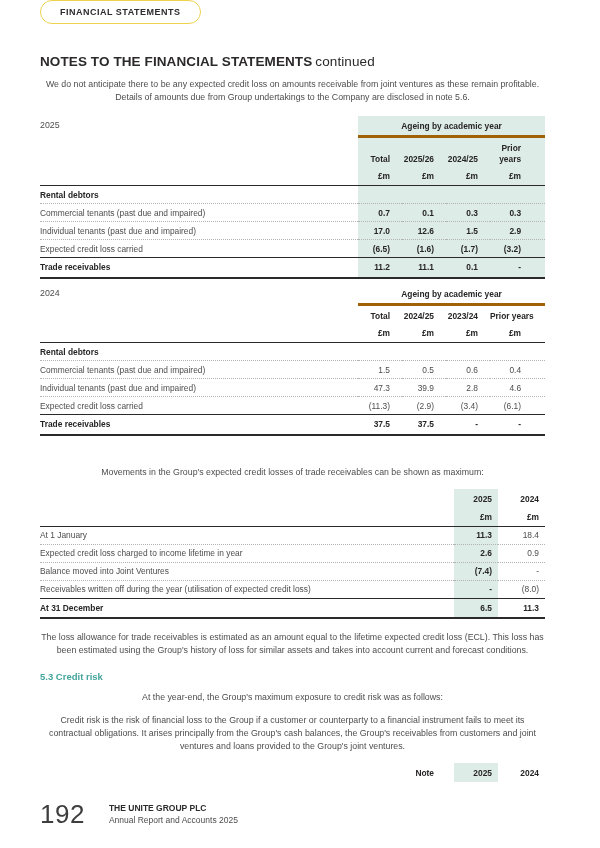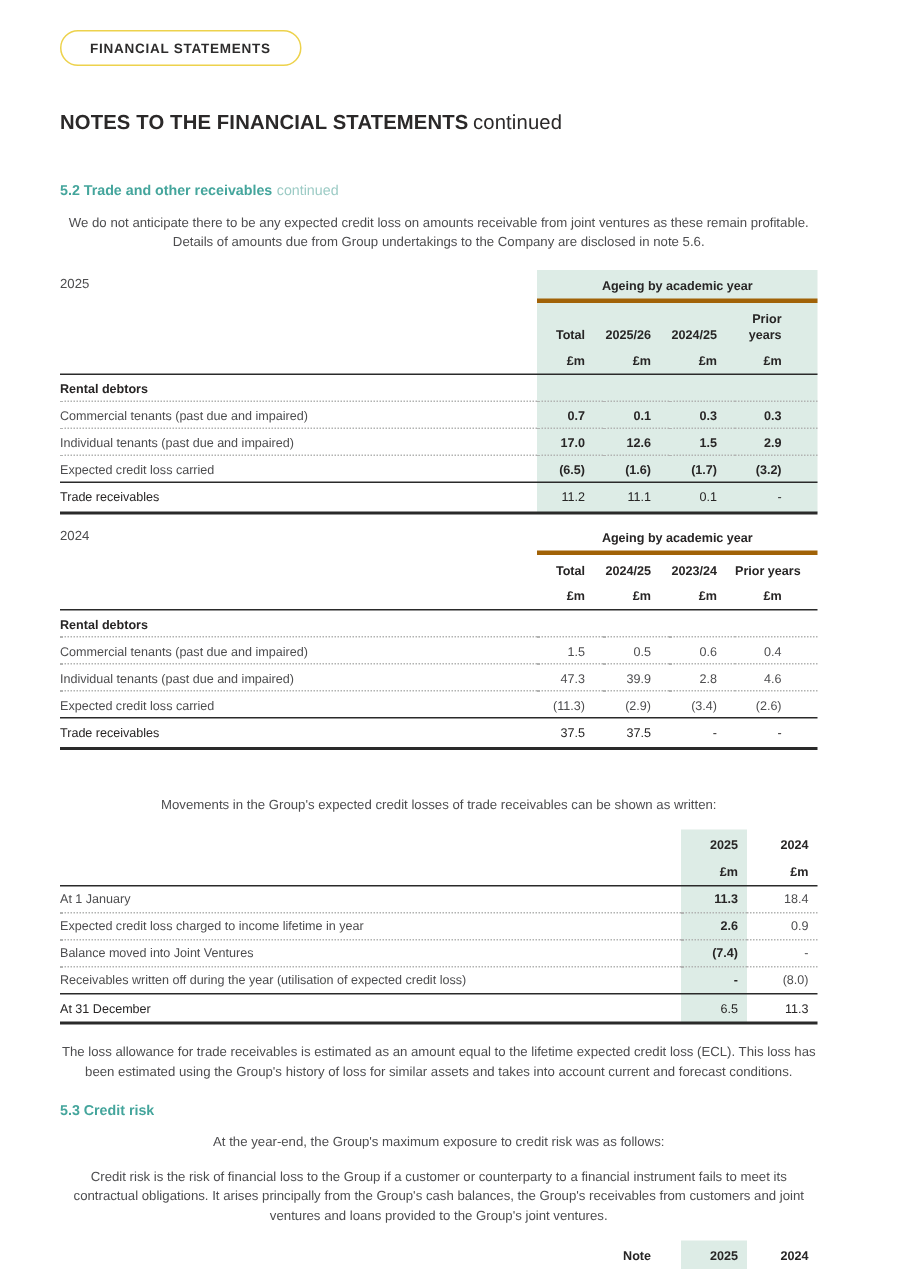--- a/index.html
+++ b/index.html
@@ -5,21 +5,21 @@
   * { box-sizing: border-box; }
   html,body { margin:0; padding:0; background:#ffffff; }
   .page {
     position:relative; width:600px; height:848px; background:#ffffff;
     font-family:"Liberation Sans", sans-serif; color:#4d4d4f; overflow:hidden;
   }
   .content { position:absolute; left:40px; top:0; width:505px; }
 
   
   .tag {
-    display:inline-block; margin-top:20px; padding:6px 19px;
+    display:inline-block; padding:6px 19px;
     border:1.5px solid #edd24c; border-radius:14px;
     font-size:9px; font-weight:700; letter-spacing:.5px; color:#2d2c2c;
   }
 
   
   .title { margin-top:30px; font-size:13.5px; font-weight:700; color:#2b2929; letter-spacing:.1px; }
   .title .light { font-weight:400; margin-left:3px; }
   .sec-h { margin-top:33px; font-size:9.5px; font-weight:700; color:#44a59c; }
   .sec-h .cont { font-weight:400; color:#9ccbc5; margin-left:3px; }
   .sec-h.tight { margin-top:14px; }
@@ -36,21 +36,21 @@
   .pr24 { padding-right:24px; }
   .pr20 { padding-right:20px; }
   .pr6  { padding-right:6px; }
   .nowrap { white-space:nowrap; }
 
   .year-lbl { text-align:left; vertical-align:top; font-size:8.8px; padding-top:4px; color:#4d4d4f; }
   .group-th { font-weight:700; color:#272525; text-align:center; border-bottom:3px solid #a16207; padding:5px 0 4px; }
   .cols th { font-weight:700; color:#272525; padding-top:5px; line-height:1.25; }
   .unit-row th, .unit-row td { border-bottom:1.5px solid #2a2a2a; padding-bottom:4px; font-weight:700; color:#272525; }
   tr.dot > td, tr.dot > th { border-bottom:1px dotted #b2b3b2; }
-  tr.total > td { border-top:1px solid #2a2a2a; border-bottom:2px solid #2a2a2a; font-weight:400; color:#272525; padding-top:4px; padding-bottom:4.5px; }
+  tr.total > td { border-top:1px solid #2a2a2a; border-bottom:2px solid #2a2a2a; font-weight:700; color:#272525; padding-top:4px; padding-bottom:4.5px; }
   .section-lbl { font-weight:700; color:#272525; }
   .mt5  { margin-top:5px; }
   .mt12 { margin-top:12px; }
   .mt30 { margin-top:30px; }
   .mt10 { margin-top:10px; }
 
   
   .footer { position:absolute; left:40px; bottom:18px; display:flex; align-items:center; }
   .page-num { font-size:26px; color:#3f3e3e; letter-spacing:.5px; }
   .footer-co { margin-left:24px; font-size:8.5px; line-height:1.35; color:#4d4d4f; }
@@ -61,23 +61,20 @@
 
 <div class="page">
   <div class="content">
 
     <span class="tag"><span>FINANCIAL STATEMENTS</span></span>
 
     <div class="title">
       <span>NOTES TO THE FINANCIAL STATEMENTS</span><span class="light">continued</span>
     </div>
 
-    <div class="sec-h">
-      <span>5.2 Trade and other receivables</span><span class="cont">continued</span>
-    </div>
 
     <p>We do not anticipate there to be any expected credit loss on amounts receivable from joint ventures as these remain profitable. Details of amounts due from Group undertakings to the Company are disclosed in note 5.6.</p>
 
     
     <table class="mt12">
       <colgroup>
           <col style="width:318px">
           <col style="width:44px">
           <col style="width:44px">
           <col style="width:44px">
@@ -181,33 +178,33 @@
         <td class="pr12">47.3</td>
         <td class="pr12">39.9</td>
         <td class="pr12">2.8</td>
         <td class="pr24">4.6</td>
       </tr>
       <tr>
         <td class="lbl">Expected credit loss carried</td>
         <td class="pr12">(11.3)</td>
         <td class="pr12">(2.9)</td>
         <td class="pr12">(3.4)</td>
-        <td class="pr24">(2.6)</td>
+        <td class="pr24">(6.1)</td>
       </tr>
       <tr class="total">
         <td class="lbl">Trade receivables</td>
         <td class="pr12">37.5</td>
         <td class="pr12">37.5</td>
         <td class="pr12">-</td>
         <td class="pr24">-</td>
       </tr>
     </tbody>
       </table>
 
-    <p class="mt30">Movements in the Group's expected credit losses of trade receivables can be shown as written:</p>
+    <p class="mt30">Movements in the Group's expected credit losses of trade receivables can be shown as maximum:</p>
 
     
     <table class="mt10">
       <colgroup>
           <col style="width:414px">
           <col style="width:44px">
           <col style="width:47px">
         </colgroup>
       <tbody>
           <tr class="cols">
@@ -271,13 +268,20 @@
         <th class="pr20">Note</th>
         <th class="teal pr6">2025</th>
         <th class="pr6">2024</th>
       </tr>
 
     </tbody>
       </table>
 
   </div>
 
+  <div class="footer">
+    <div class="page-num">192</div>
+    <div class="footer-co">
+      <div class="co">THE UNITE GROUP PLC</div>
+      <div>Annual Report and Accounts 2025</div>
+    </div>
+  </div>
 </div>
 
 </body></html>

